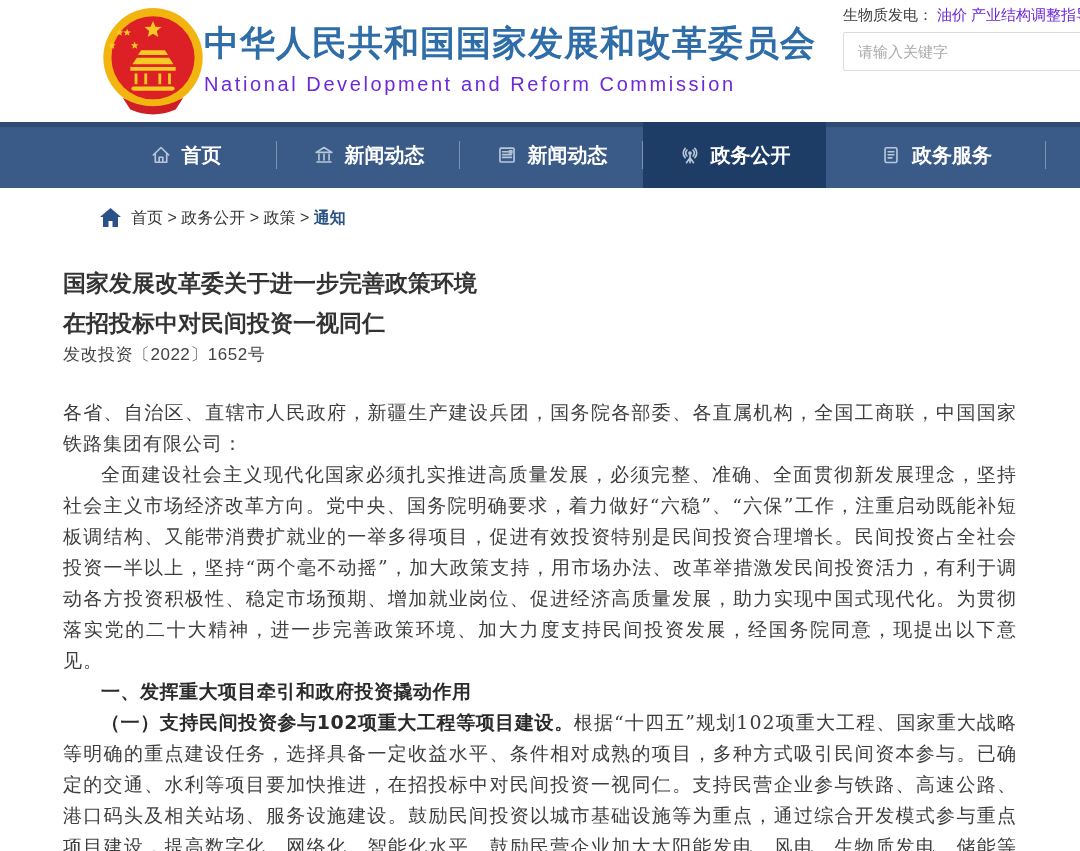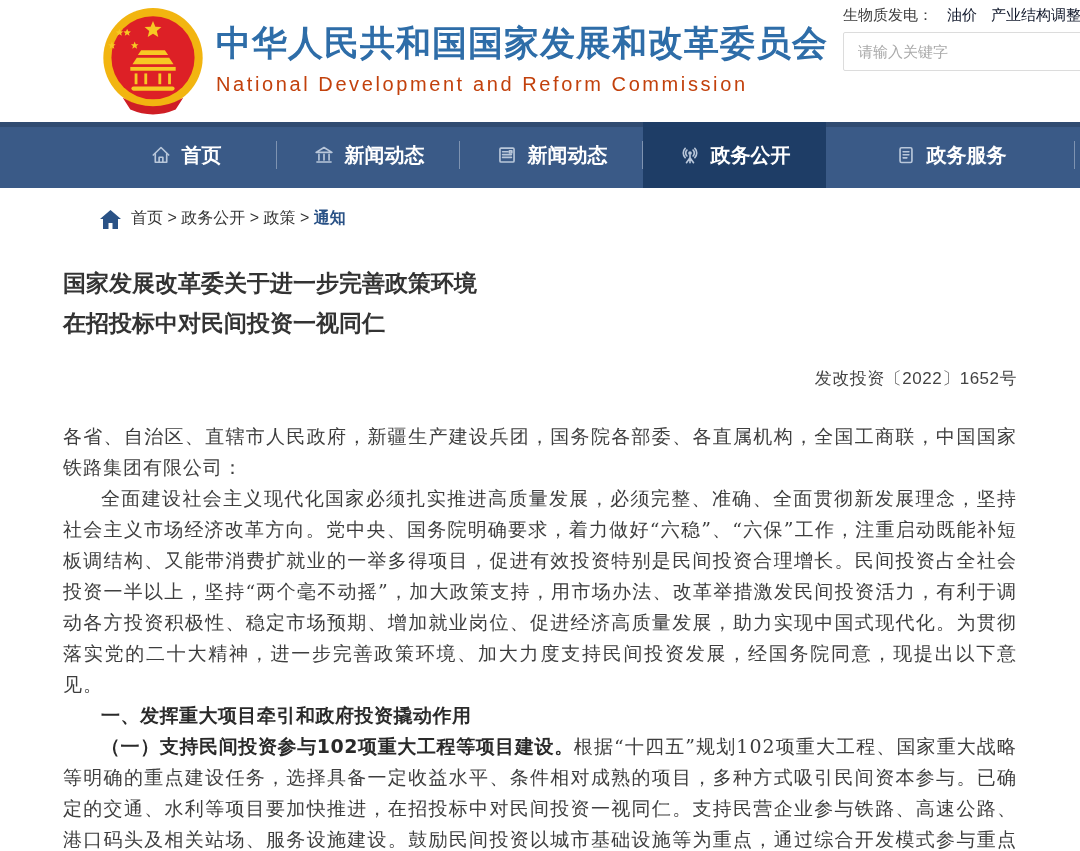--- a/index.html
+++ b/index.html
@@ -5,62 +5,62 @@
   * { margin:0; padding:0; box-sizing:border-box; }
   html,body { background:#fff; }
   .page {
     position:relative; width:1080px; height:851px; overflow:hidden;
     background:#fff; font-family:"Liberation Sans","DejaVu Sans",sans-serif;
   }
 
   
   .header { position:relative; height:122px; background:#fff; }
   .emblem { position:absolute; left:99px; top:7px; width:108px; height:110px; }
-  .brand { position:absolute; left:216px; top:20px; }
+  .brand { position:absolute; left:204px; top:20px; }
   .brand-cn { font-size:35px; font-weight:bold; color:#2e6da8; letter-spacing:1px; white-space:nowrap; }
-  .brand-en { font-size:20px; color:#c2410c; letter-spacing:2.6px; margin-top:6px; white-space:nowrap; }
+  .brand-en { font-size:20px; color:#6d28d9; letter-spacing:2.6px; margin-top:6px; white-space:nowrap; }
   .hot-search { position:absolute; left:843px; top:6px; font-size:15px; color:#3d3d3d; white-space:nowrap; }
-  .hot-search .term { margin-left:14px; color:#0f172a; cursor:pointer; }
+  .hot-search .term { margin-left:4px; color:#6d28d9; cursor:pointer; }
   .search-box {
     position:absolute; left:843px; top:32px; width:260px; height:39px;
     border:1px solid #dcdcdc; border-radius:2px; background:#fff;
     font-size:15px; color:#333; padding:0 14px; outline:none;
   }
   .search-box::placeholder { color:#a9a9a9; }
 
   
   .nav {
     position:relative; height:66px; background:#3a5a87; display:flex;
     padding-left:94px; align-items:stretch;
   }
   .nav::before { content:""; position:absolute; left:0; top:0; width:100%; height:5px; background:rgba(0,0,0,.16); }
   .nav-item {
     position:relative; width:183px; display:flex; align-items:center; justify-content:center;
     gap:10px; color:#fff; font-size:20px; font-weight:bold; cursor:pointer; white-space:nowrap;
   }
-  .nav-item:last-child { width:249px; }
+  .nav-item:last-child { width:220px; }
   .nav-item::after {
     content:""; position:absolute; right:0; top:19px; width:1px; height:28px; background:rgba(255,255,255,.35);
   }
   .nav-item.active { background:#1e3d66; }
   .nav-item.active::after { background:transparent; }
   .nav-icon { display:flex; align-items:center; }
   .nav-icon svg { width:22px; height:22px; stroke:#b9c7da; fill:none; stroke-width:1.5; stroke-linecap:round; stroke-linejoin:round; }
 
   
-  .breadcrumb { display:flex; align-items:flex-end; gap:10px; margin:20px 0 0 100px; font-size:16px; color:#333; }
+  .breadcrumb { display:flex; align-items:flex-start; gap:10px; margin:20px 0 0 100px; font-size:16px; color:#333; }
   .bc-home svg { width:21px; height:19px; fill:#2a5286; display:block; }
   .bc-sep { color:#333; }
   .bc-item { cursor:pointer; }
   .bc-item.bc-last { color:#2a5286; font-weight:bold; }
 
   
   .article { padding:0 63px; }
   .article-title { margin-top:34px; font-size:23px; font-weight:bold; color:#333; line-height:40px; }
-  .doc-number { margin-top:24px; text-align:right; font-size:17px; color:#434343; letter-spacing:.5px; }
+  .doc-number { text-align:left; font-size:17px; color:#434343; letter-spacing:.5px; }
   .article-body { margin-top:31px; font-family:"DejaVu Serif","Liberation Serif",serif; }
   .para { font-size:19px; line-height:31px; color:#3e3e3e; text-align:justify; letter-spacing:1px; }
   .para.indent { text-indent:2em; }
   .seg-bold { font-weight:bold; color:#2a2a2a; font-family:"DejaVu Sans","Liberation Sans",sans-serif; letter-spacing:.5px; }
   .para.heading span { font-weight:bold; color:#2a2a2a; font-family:"DejaVu Sans","Liberation Sans",sans-serif;margin-top:13px; }
 </style>
 </head>
 <body>
 
 <div class="page">

